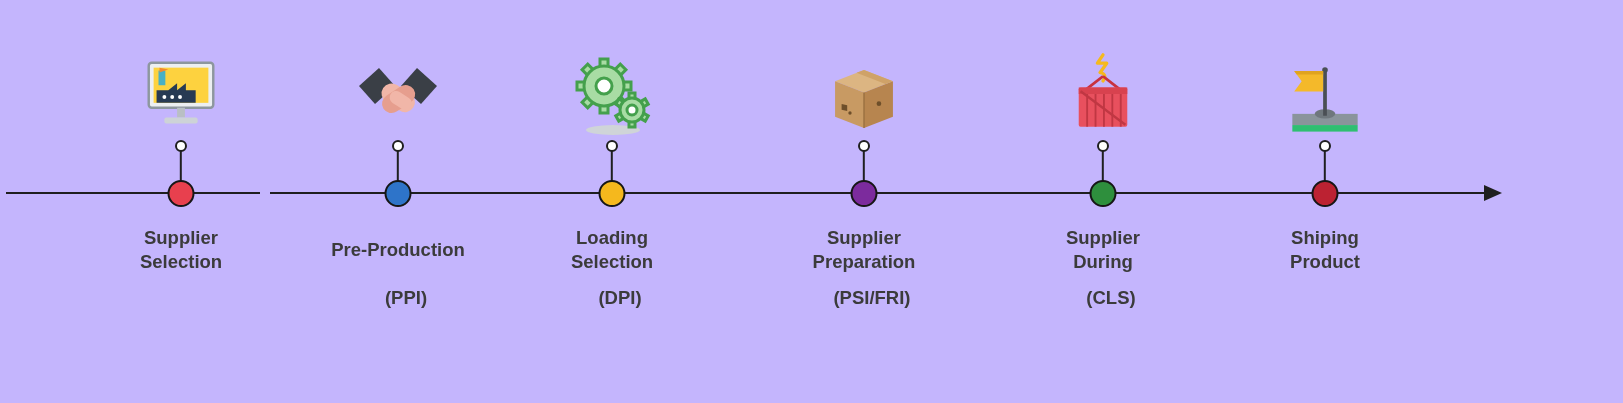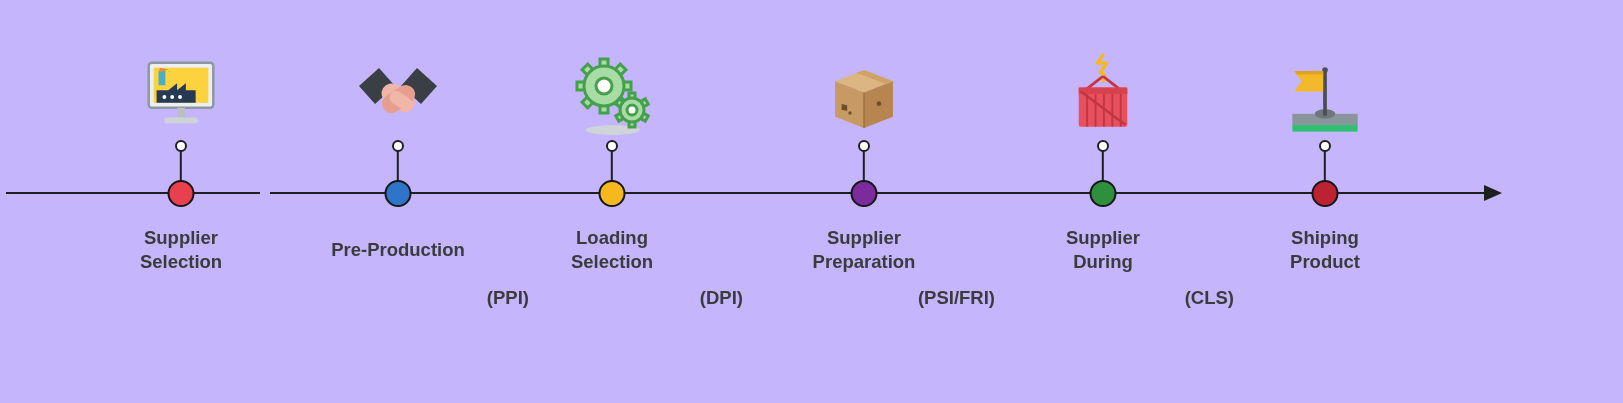--- a/index.html
+++ b/index.html
@@ -36,22 +36,22 @@
     border:2.6px solid #161616;box-sizing:border-box;z-index:2;background:#888;
   }
   .label{
     position:absolute;top:220px;left:0;transform:translateX(-50%);
     width:230px;height:60px;
     display:flex;flex-direction:column;align-items:center;justify-content:center;
     font-size:18.5px;font-weight:bold;color:#3b3b3b;line-height:1.28;text-align:center;
   }
   .label span{display:block;}
   .code{
-    position:absolute;top:287px;left:16px;transform:translateX(-50%);
-    width:230px;text-align:right;
+    position:absolute;top:287px;left:8px;transform:translateX(-50%);
+    width:230px;text-align:center;
     font-size:18.5px;font-weight:bold;color:#3b3b3b;
   }
 </style>
 </head>
 <body>
 
 <div id="canvas">
 
   <div class="tl-line" style="left:6px;width:254px;"></div>
   <div class="tl-line" style="left:270px;width:1214px;"></div>

